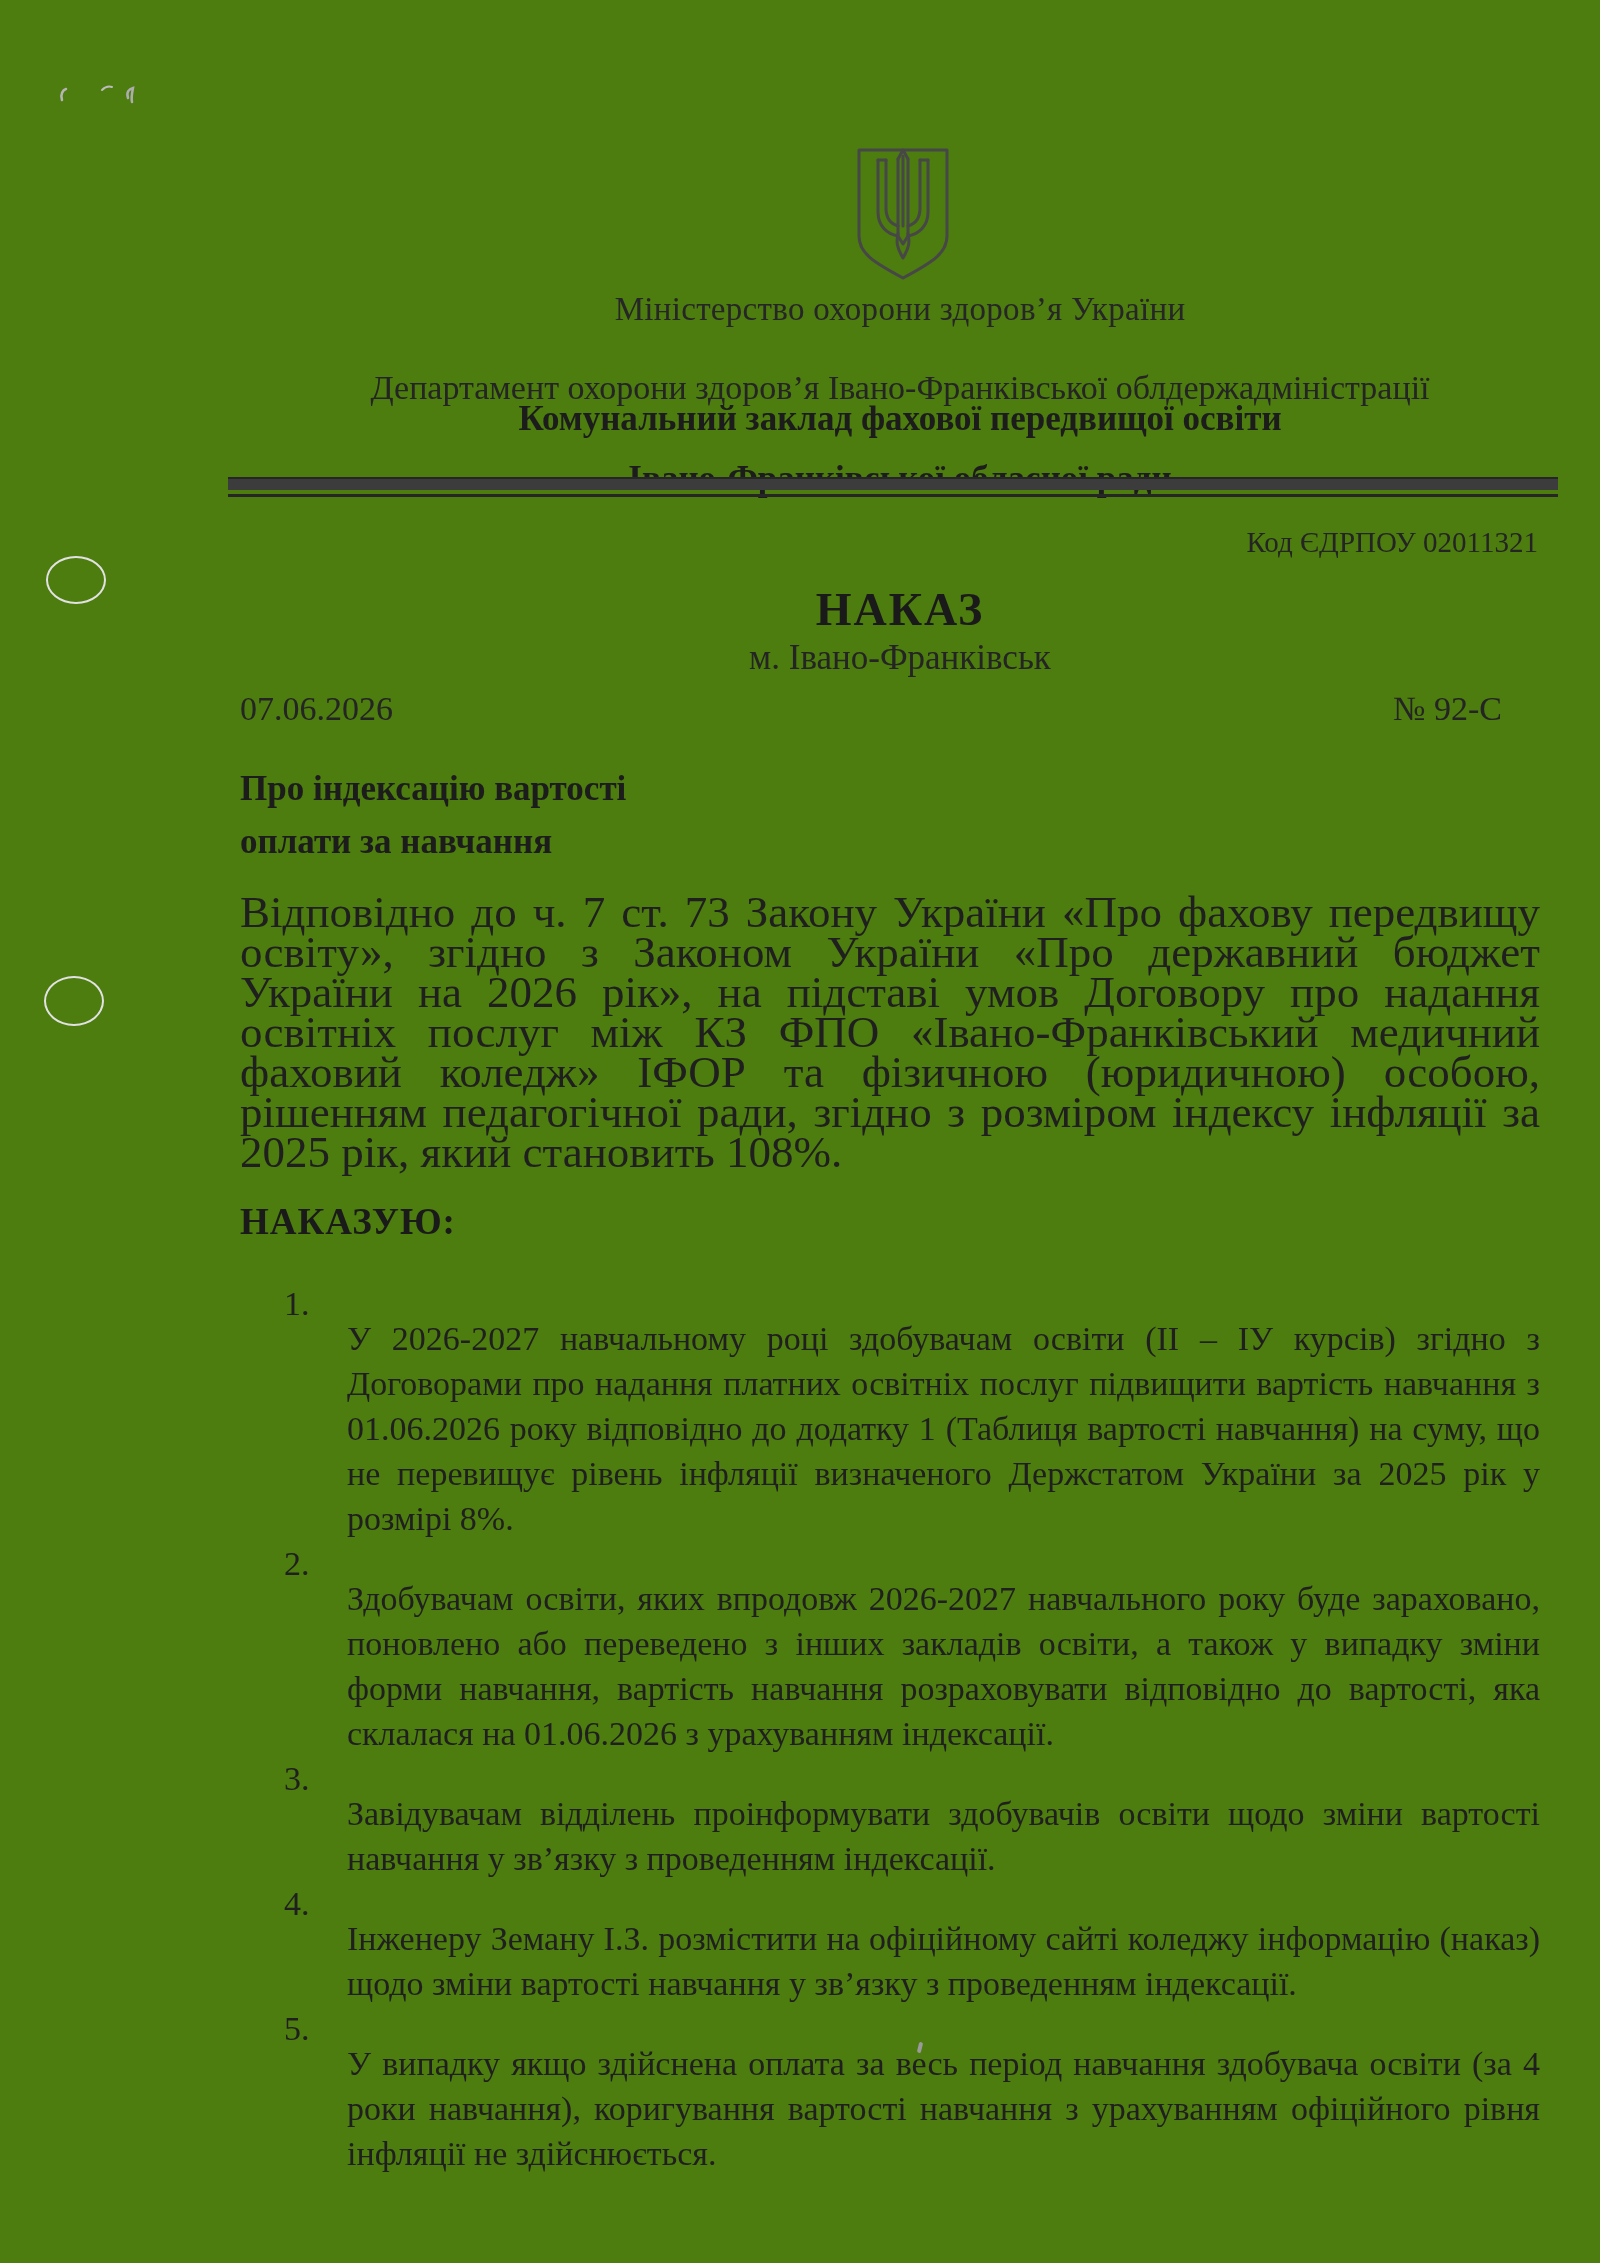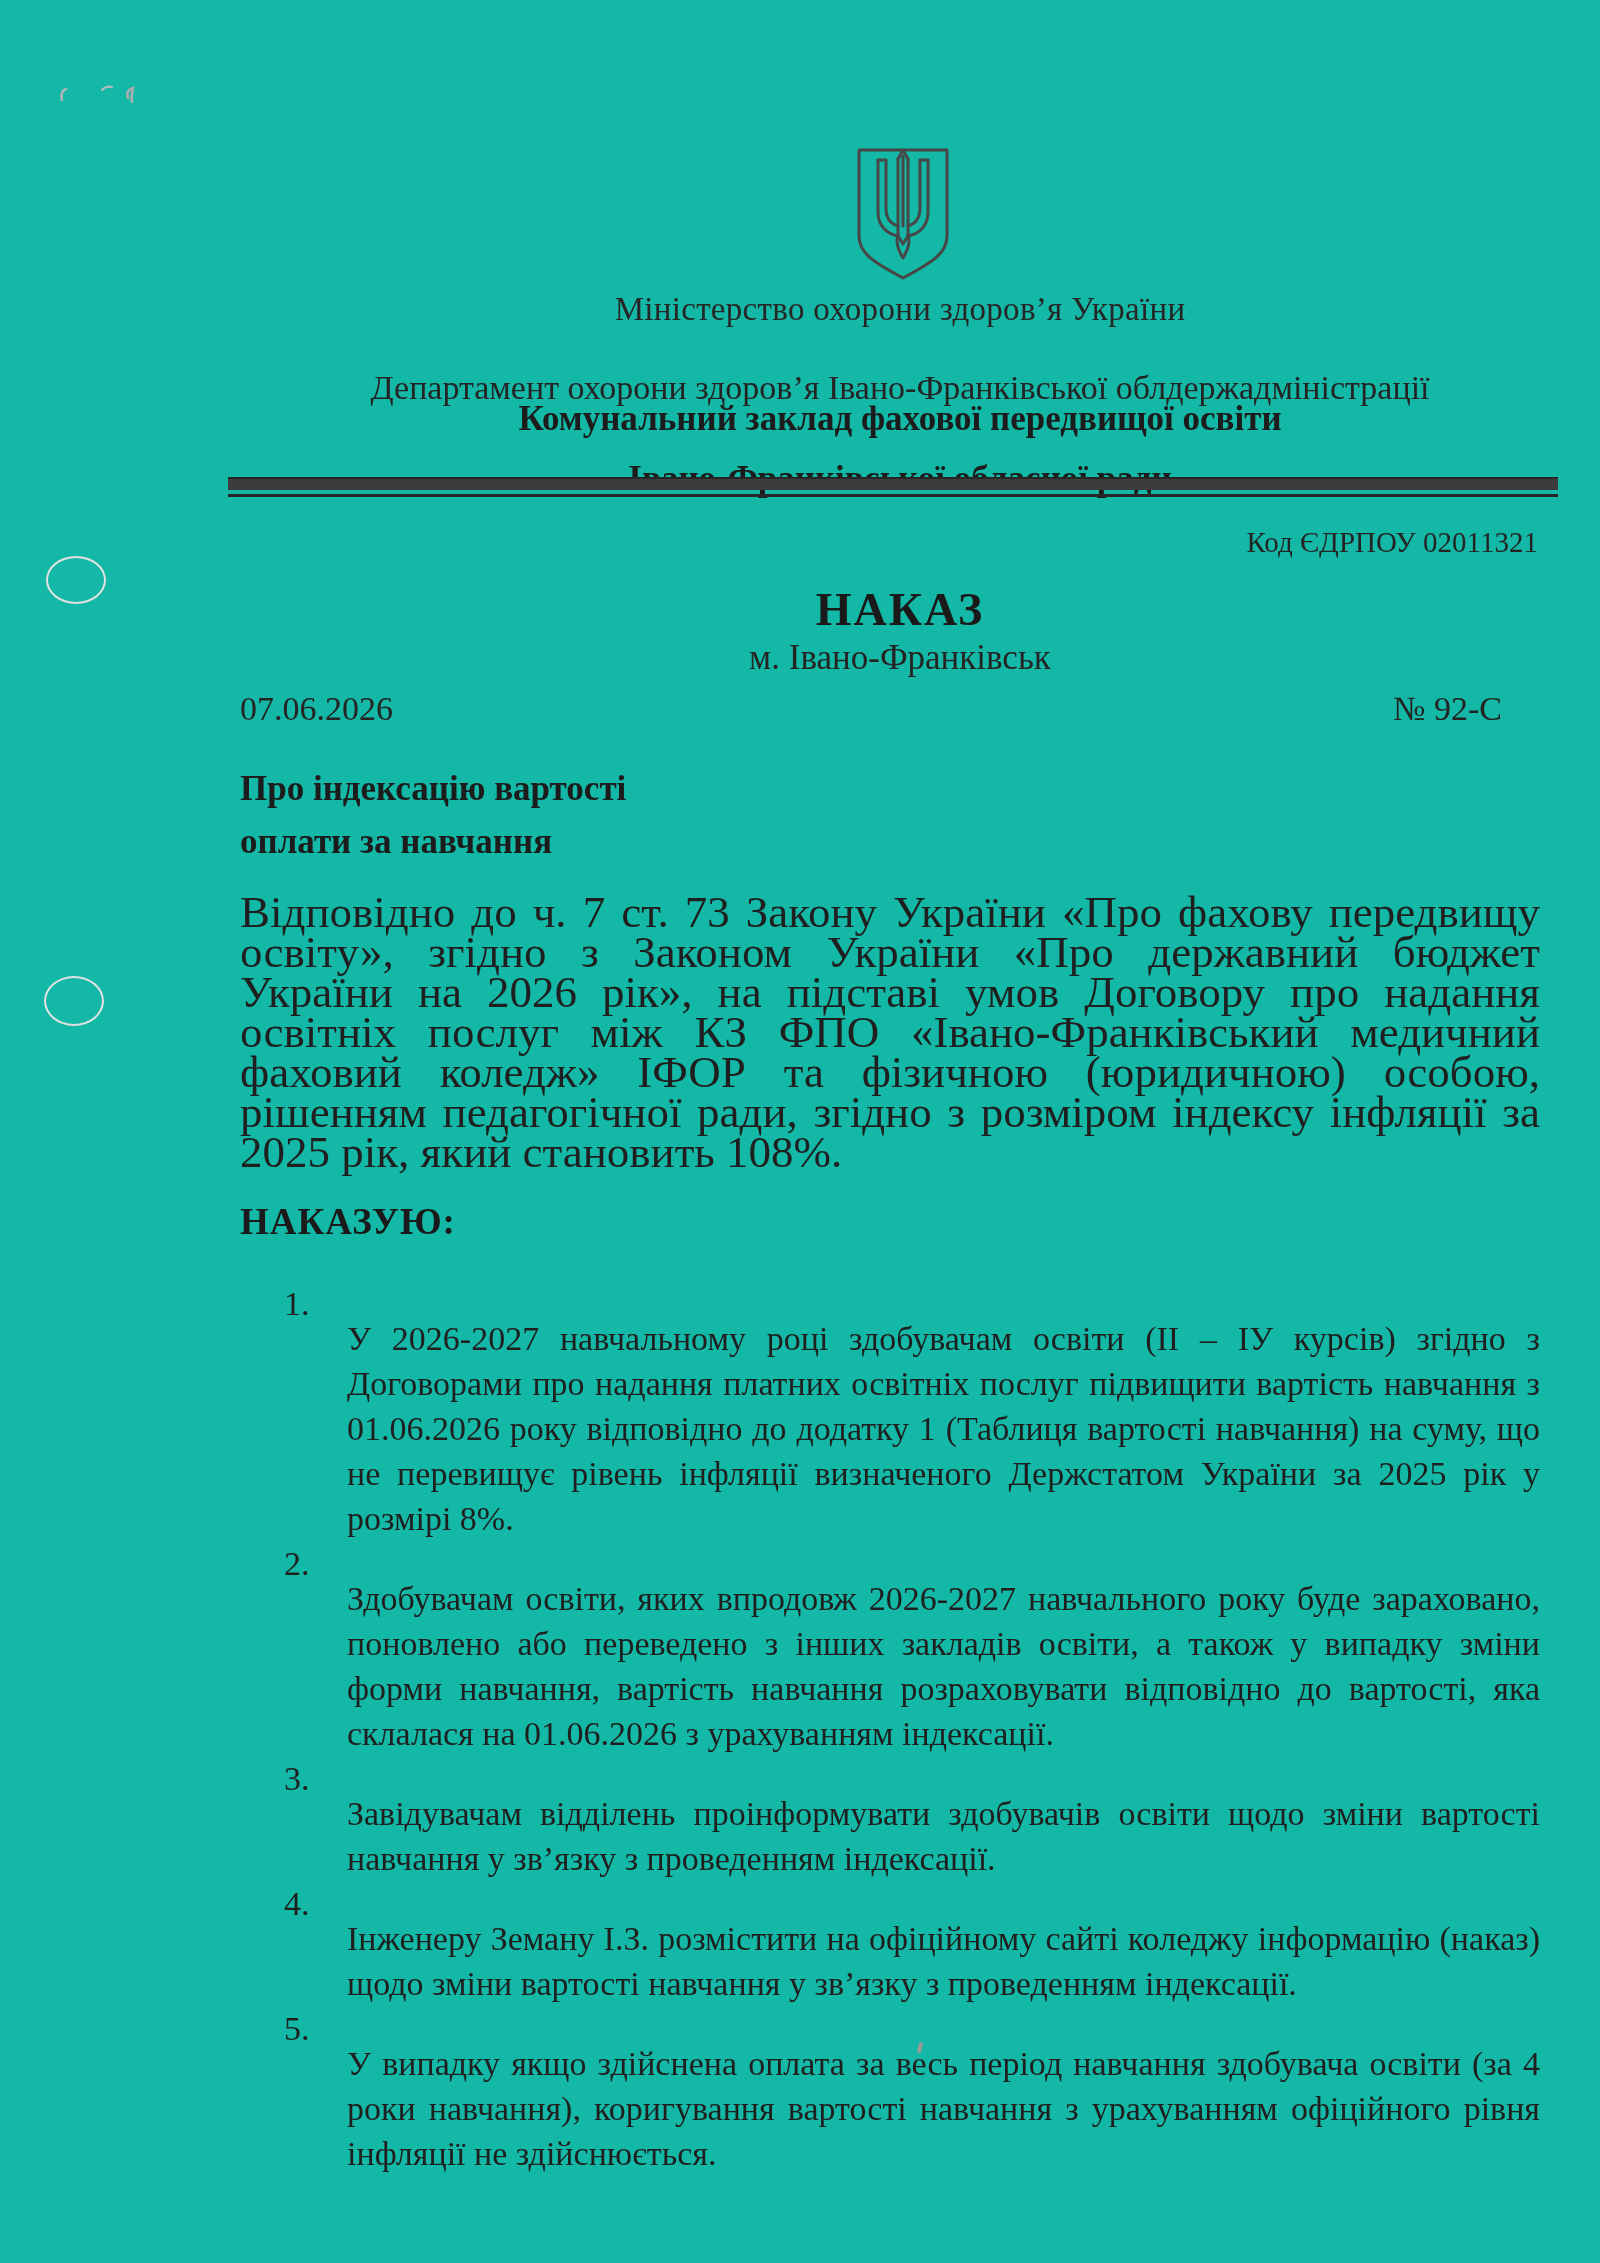--- a/index.html
+++ b/index.html
@@ -1,20 +1,20 @@
 <!DOCTYPE html>
 <html lang="uk"><head>
 <meta charset="utf-8">
 <style>
   html, body { margin: 0; padding: 0; background: #ffffff; }
   .page {
     position: relative;
     width: 1600px;
     height: 2263px;
-    background: #14b8a6;
+    background: #4d7c0f;
     font-family: "Liberation Serif", "DejaVu Serif", serif;
     color: #1f1f1f;
     overflow: hidden;
   }
   .abs { position: absolute; }
   .centered { left: 200px; width: 1400px; text-align: center; }
 
   
   .h-line1 { top: 291px; font-size: 33px; color: #262626; letter-spacing: 0.3px; }
   .h-line2 { top: 329px; font-size: 34px; color: #242424; margin-top: 40px; }

